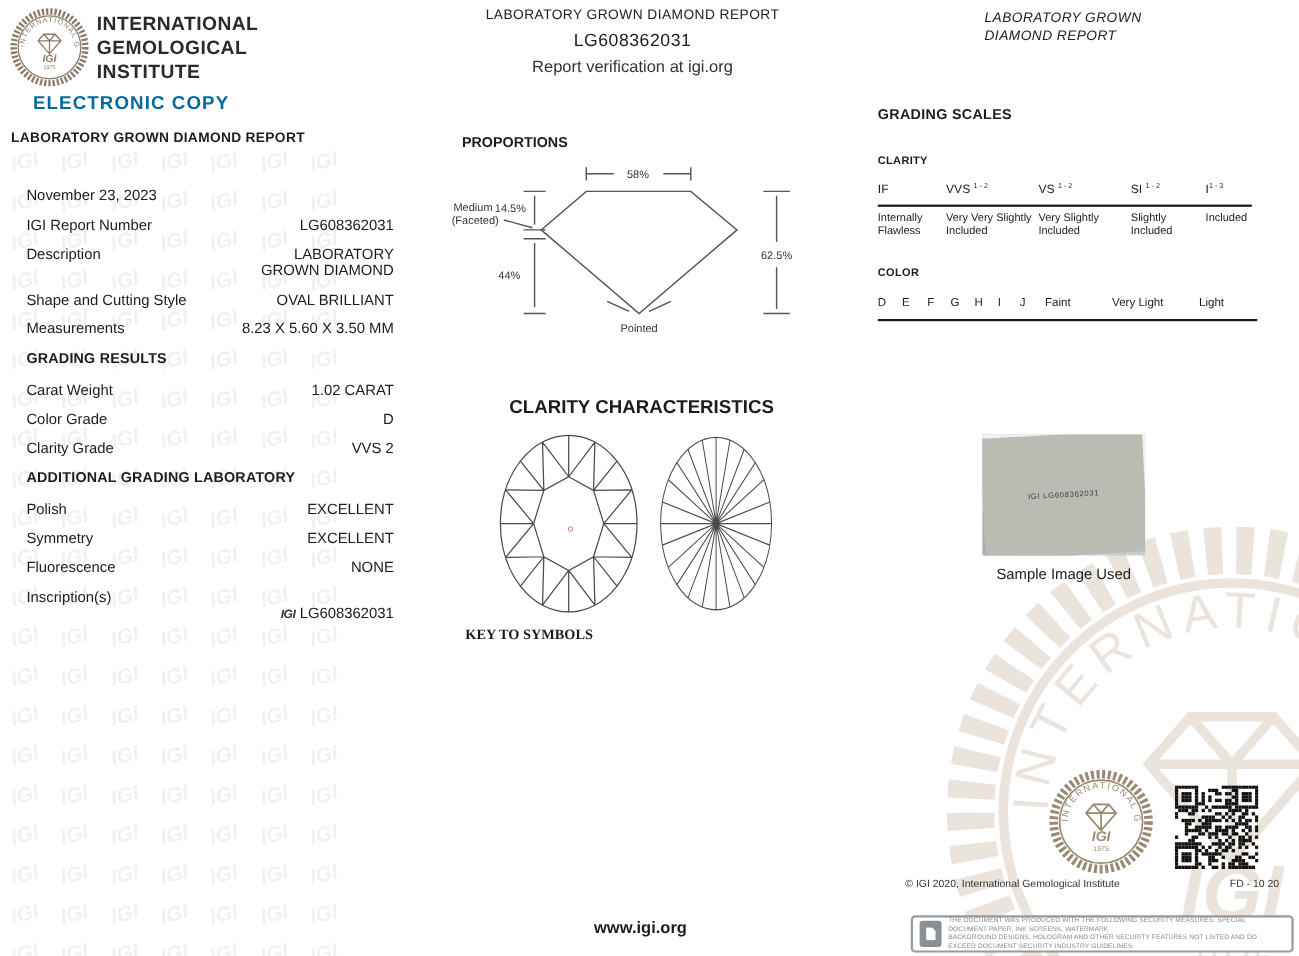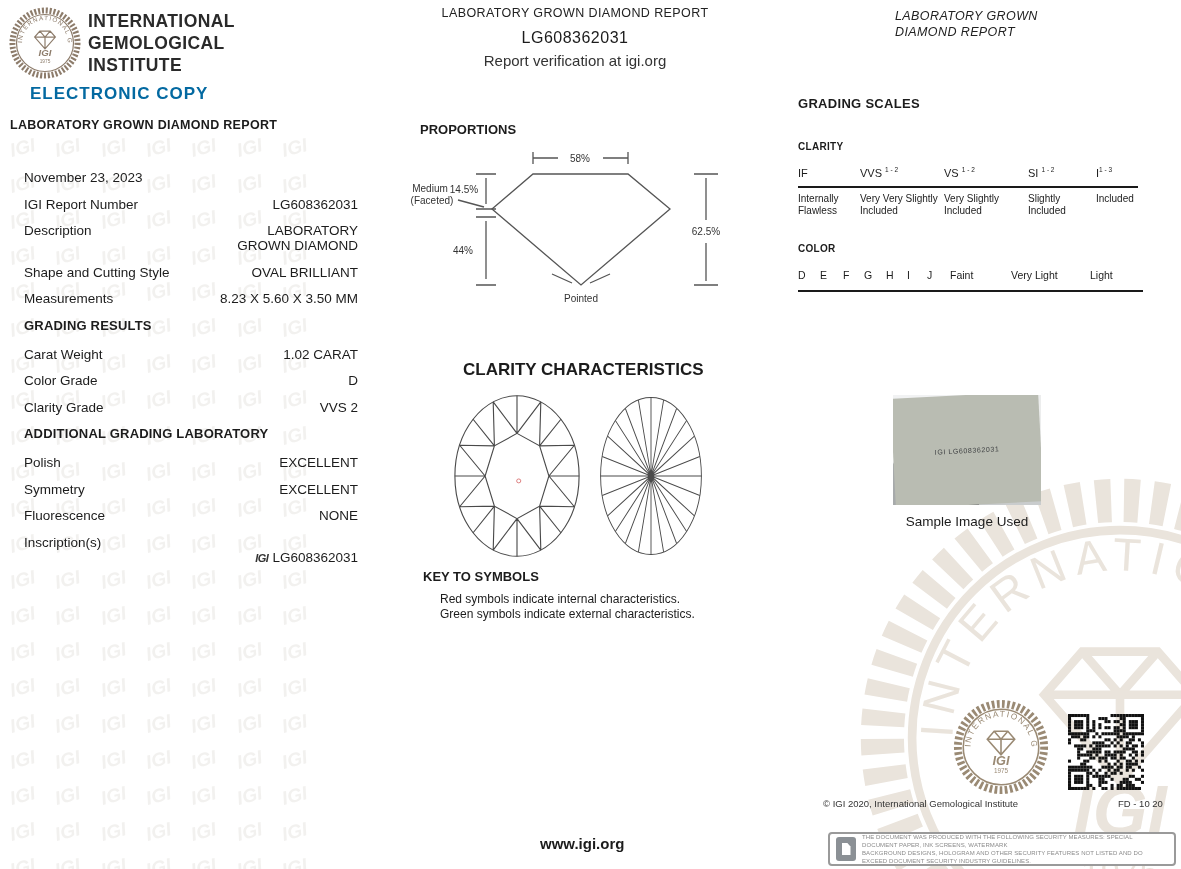--- a/index.html
+++ b/index.html
@@ -50,21 +50,21 @@
                   font-family:"Liberation Sans",sans-serif; }
 
   
   .cc-title { left:423px; top:360px; font-size:17px; font-weight:bold; z-index:2;margin-left:40px; }
   .plot { z-index:2; }
   .plot ellipse, .plot path { fill:none; stroke:#4a4a4a; stroke-width:1.3; }
   .plot .incl { stroke:#d66a6a; fill:none; stroke-width:1; }
   #crownSvg { left:448px; top:390px; }
   #pavSvg { left:595px; top:392px; }
 
-  .keys-title { left:423px; top:569px; font-size:13px; font-weight:bold; z-index:2; }
+  .keys-title { left:423px; top:569px; font-size:13px; font-weight:bold; z-index:2;font-family:Liberation Serif, serif; }
   .keys-lines { left:440px; top:592px; font-size:12px; line-height:15px; z-index:2; }
 
   
   .scales { left:798px; top:96px; width:378px; z-index:2; }
   .scales-title { font-size:13px; font-weight:bold; letter-spacing:0.3px; }
   .sub-title { font-size:10px; font-weight:bold; letter-spacing:0.3px; }
   .cl-row { display:flex; margin-top:14px; }
   .cl-abbr { font-size:11px; }
   .cl-abbr sup { font-size:6.5px; }
   .cl-desc { font-size:10px; line-height:12px; color:#222; }
@@ -382,24 +382,20 @@
       <ellipse cx="0" cy="0" rx="72" ry="98"></ellipse>
       <path d="M0.0,-52.0L26.2,-36.8L37.0,-0.0L26.2,36.8L0.0,52.0L-26.2,36.8L-37.0,0.0L-26.2,-36.8ZM0.0,-52.0L0.0,-98.0M0.0,-52.0L27.6,-90.5M26.2,-36.8L27.6,-90.5M26.2,-36.8L50.9,-69.3M26.2,-36.8L66.5,-37.5M37.0,-0.0L66.5,-37.5M37.0,-0.0L72.0,-0.0M37.0,-0.0L66.5,37.5M26.2,36.8L66.5,37.5M26.2,36.8L50.9,69.3M26.2,36.8L27.6,90.5M0.0,52.0L27.6,90.5M0.0,52.0L0.0,98.0M0.0,52.0L-27.6,90.5M-26.2,36.8L-27.6,90.5M-26.2,36.8L-50.9,69.3M-26.2,36.8L-66.5,37.5M-37.0,0.0L-66.5,37.5M-37.0,0.0L-72.0,0.0M-37.0,0.0L-66.5,-37.5M-26.2,-36.8L-66.5,-37.5M-26.2,-36.8L-50.9,-69.3M-26.2,-36.8L-27.6,-90.5M0.0,-52.0L-27.6,-90.5"></path>
       <circle class="incl" cx="2" cy="6" r="2.4"></circle>
     </svg>
   <svg id="pavSvg" class="plot abs" width="112" height="168" viewBox="-80 -105 160 210" preserveAspectRatio="none">
       <ellipse cx="0" cy="0" rx="72" ry="98"></ellipse>
       <path d="M0,0L0.0,-98.0M0,0L50.9,-69.3M0,0L72.0,-0.0M0,0L50.9,69.3M0,0L0.0,98.0M0,0L-50.9,69.3M0,0L-72.0,0.0M0,0L-50.9,-69.3M0,0L18.0,-94.9M0,0L36.6,-84.4M0,0L62.0,-49.8M0,0L69.7,-24.5M0,0L69.7,24.5M0,0L62.0,49.8M0,0L36.6,84.4M0,0L18.0,94.9M0,0L-18.0,94.9M0,0L-36.6,84.4M0,0L-62.0,49.8M0,0L-69.7,24.5M0,0L-69.7,-24.5M0,0L-62.0,-49.8M0,0L-36.6,-84.4M0,0L-18.0,-94.9"></path>
     </svg>
 
   <div class="keys-title abs">KEY TO SYMBOLS</div>
-  <div class="keys-lines abs">
-    <div>Red symbols indicate internal characteristics.</div>
-    <div>Green symbols indicate external characteristics.</div>
-  </div>
 
   <div class="scales abs">
     <div class="scales-title">GRADING SCALES</div>
     <div class="clarity-block">
       <div class="sub-title">CLARITY</div>
       <div class="cl-row">
         <span class="cl-abbr cl-0"><span>IF</span><sup></sup></span>
         <span class="cl-abbr cl-1"><span>VVS</span> <sup>1 - 2</sup></span>
         <span class="cl-abbr cl-2"><span>VS</span> <sup>1 - 2</sup></span>
         <span class="cl-abbr cl-3"><span>SI</span> <sup>1 - 2</sup></span>

